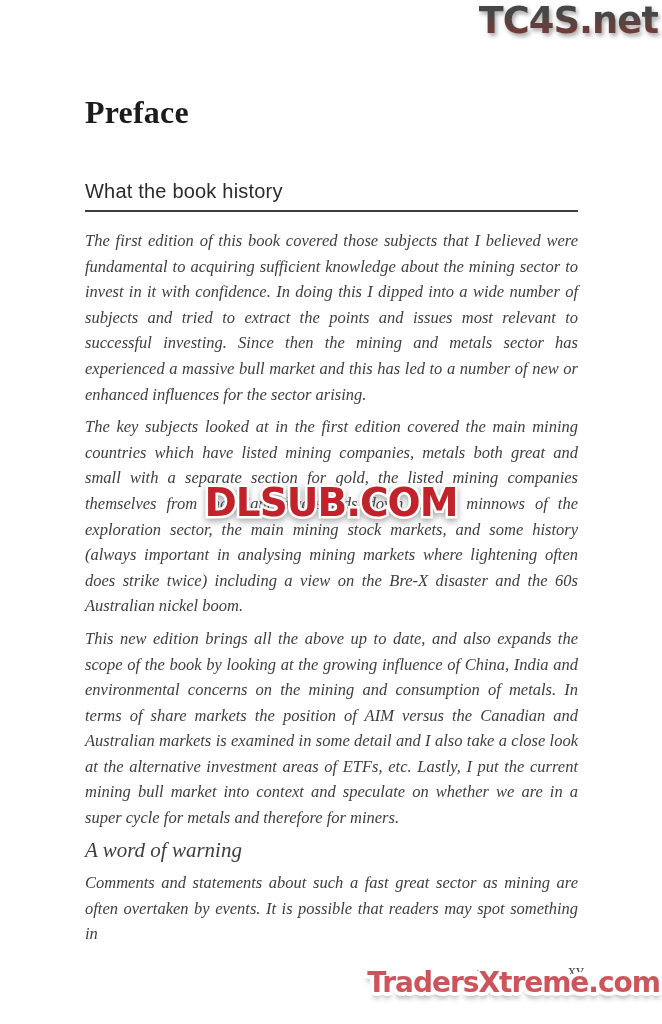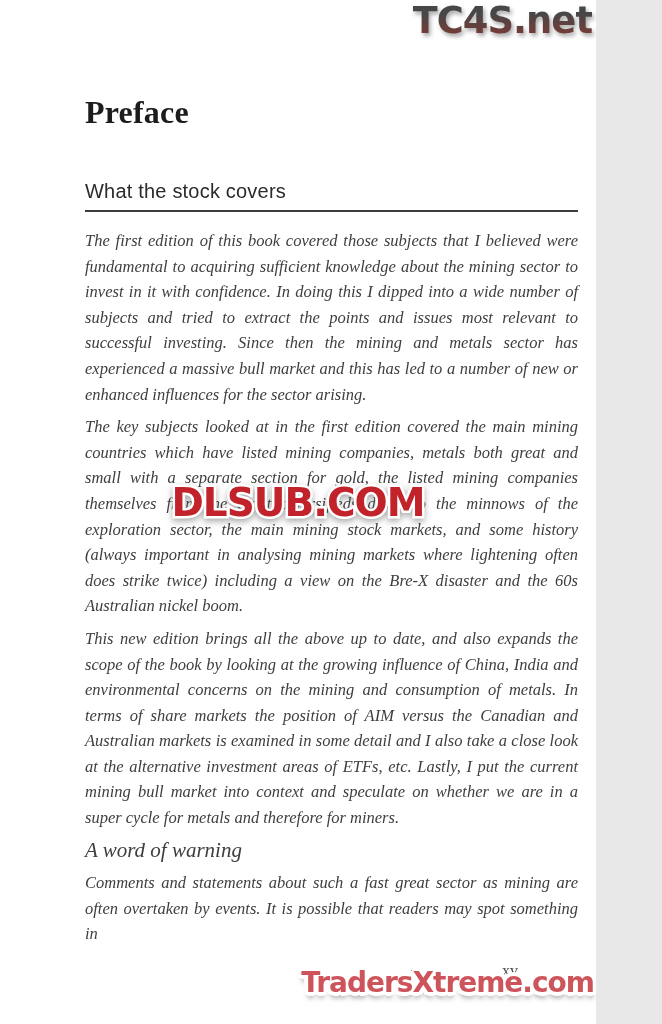--- a/index.html
+++ b/index.html
@@ -1,18 +1,18 @@
 <!DOCTYPE html>
 <html><head>
 <meta charset="utf-8">
 <style>
   html,body{margin:0;padding:0;background:#e8e8e8;}
   .page{
     position:relative;
-    width:596px;height:1024px;
+    width:662px;height:1024px;
     background:#ffffff;
     overflow:hidden;
     font-family:"Liberation Serif", serif;
   }
 
   
   .logo-top{
     position:absolute;top:-2px;right:4px;
     font-family:"DejaVu Sans", sans-serif;
     font-weight:700;font-size:38px;letter-spacing:-1px;
@@ -89,21 +89,21 @@
 </head>
 <body>
 
 <div class="page">
 
   <div class="logo-top">TC4S.net</div>
 
   <div class="col">
     <h1 class="title">Preface</h1>
 
-    <h2 class="section-heading">What the stock covers</h2>
+    <h2 class="section-heading">What the book history</h2>
 
     <div class="rule"></div>
 
     <div class="bodytext">
       <p class="para">The first edition of this book covered those subjects that I believed were fundamental to acquiring sufficient knowledge about the mining sector to invest in it with confidence. In doing this I dipped into a wide number of subjects and tried to extract the points and issues most relevant to successful investing. Since then the mining and metals sector has experienced a massive bull market and this has led to a number of new or enhanced influences for the sector arising.</p>
       <p class="para">The key subjects looked at in the first edition covered the main mining countries which have listed mining companies, metals both great and small with a separate section for gold, the listed mining companies themselves from the giant diversifieds down to the minnows of the exploration sector, the main mining stock markets, and some history (always important in analysing mining markets where lightening often does strike twice) including a view on the Bre-X disaster and the 60s Australian nickel boom.</p>
       <p class="para">This new edition brings all the above up to date, and also expands the scope of the book by looking at the growing influence of China, India and environmental concerns on the mining and consumption of metals. In terms of share markets the position of AIM versus the Canadian and Australian markets is examined in some detail and I also take a close look at the alternative investment areas of ETFs, etc. Lastly, I put the current mining bull market into context and speculate on whether we are in a super cycle for metals and therefore for miners.</p>
       <p class="warning-head">A word of warning</p>
       <p class="para">Comments and statements about such a fast great sector as mining are often overtaken by events. It is possible that readers may spot something in</p>
     </div>

